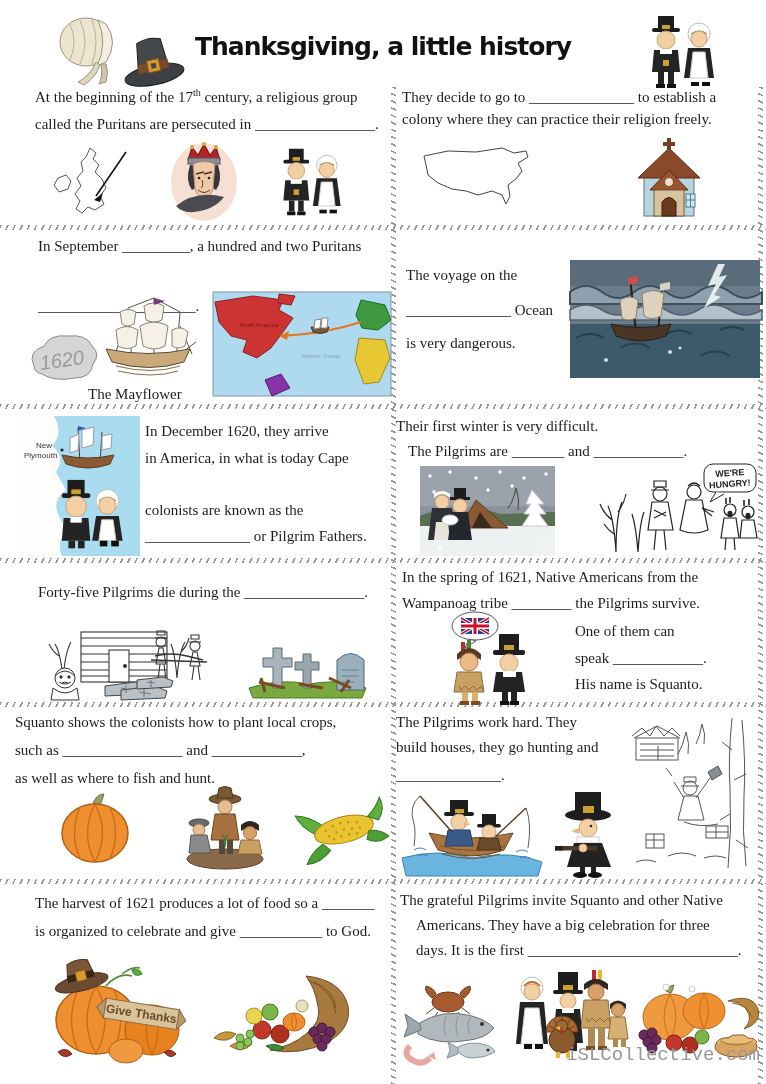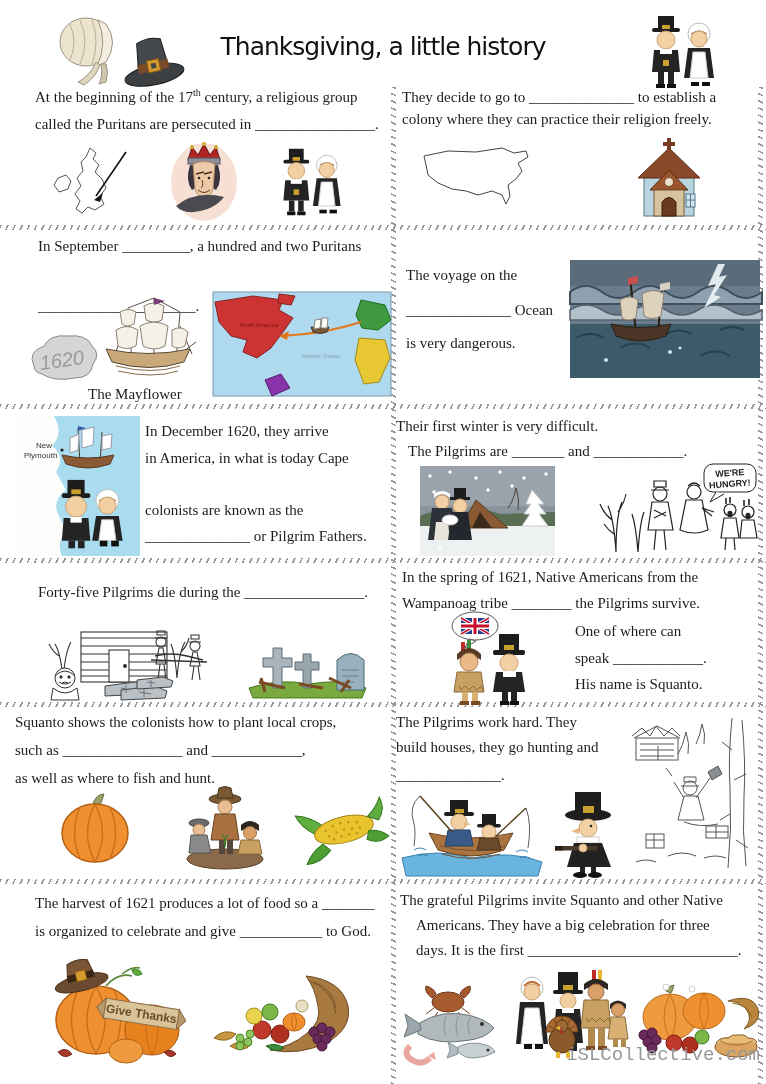--- a/index.html
+++ b/index.html
@@ -3,21 +3,21 @@
 <meta charset="utf-8">
 <style>
   html,body{margin:0;padding:0;background:#fff;}
   .page{position:relative;width:766px;height:1084px;background:#fff;overflow:hidden;
         font-family:"Liberation Serif",serif;color:#1c1c1c;}
   .abs{position:absolute;}
   .t{position:absolute;white-space:nowrap;font-size:15px;line-height:1.25;}
   .c{text-align:left;}
   sup{font-size:10px;}
   .title{position:absolute;left:0;top:32px;width:766px;text-align:center;
-         font-family:"DejaVu Sans",sans-serif;font-size:25px;font-weight:400;letter-spacing:-1px;color:#111;}
+         font-family:"DejaVu Sans",sans-serif;font-size:25px;font-weight:700;letter-spacing:-1px;color:#111;}
   .hdiv{position:absolute;left:0;width:766px;height:5px;
         background:repeating-linear-gradient(115deg,#979797 0 1.6px,transparent 1.6px 6.5px);}
   .vdiv{position:absolute;width:5px;
         background:repeating-linear-gradient(25deg,#979797 0 1.6px,transparent 1.6px 6.5px);}
   .wm{position:absolute;left:545px;top:1044px;width:215px;text-align:right;
       font-family:Liberation Mono, monospace;font-size:19px;color:#98989a;}
   svg{position:absolute;overflow:visible;}
   svg text{font-family:"Liberation Sans",sans-serif;}
 </style>
 </head>
@@ -357,21 +357,21 @@
     <path d="M4,52 q30,-10 60,-4 q40,-6 57,4 l-4,10 h-109 z" fill="#7aa93f" stroke="#4a7a1f"></path>
     <path d="M28,12 h9 v10 h10 v9 h-10 v21 h-9 v-21 h-10 v-9 h10 z" fill="#aab4bc" stroke="#5a6a74"></path>
     <path d="M58,18 h8 v8 h8 v8 h-8 v18 h-8 v-18 h-8 v-8 h8 z" fill="#9aa6ae" stroke="#5a6a74"></path>
     <path d="M92,24 q14,-13 27,0 v30 h-27 z" fill="#9ab0bc" stroke="#4a6a78"></path>
     <path d="M97,34 h17 M97,40 h17 M97,46 h12" stroke="#68828e" fill="none"></path>
     <path d="M14,46 l26,6 M20,56 l-4,-14 M54,48 l24,4 M84,42 l22,10 M96,56 l8,-12" stroke="#7a4a22" stroke-width="3" fill="none"></path>
   </svg>
 
   <div class="t" style="left:402px;top:568px">In the spring of 1621, Native Americans from the</div>
   <div class="t" style="left:402px;top:594px">Wampanoag tribe ________ the Pilgrims survive.</div>
-  <div class="t c" style="left:575px;top:622px;width:185px">One of where can</div>
+  <div class="t c" style="left:575px;top:622px;width:185px">One of them can</div>
   <div class="t c" style="left:575px;top:649px;width:185px">speak ____________.</div>
   <div class="t c" style="left:575px;top:675px;width:185px">His name is Squanto.</div>
 
   <svg class="abs" style="left:445px;top:610px" width="90" height="95" viewBox="0 0 90 95">
     <g>
       <ellipse cx="30" cy="16" rx="23" ry="14" fill="#fff" stroke="#555"></ellipse>
       <path d="M24,29 l-4,9 11,-7 z" fill="#fff" stroke="#555"></path>
       <rect x="16" y="8" width="28" height="16" fill="#23408e"></rect>
       <path d="M16,8 L44,24 M44,8 L16,24" stroke="#fff" stroke-width="3.5"></path>
       <path d="M16,8 L44,24 M44,8 L16,24" stroke="#c8102e" stroke-width="1.5"></path>

